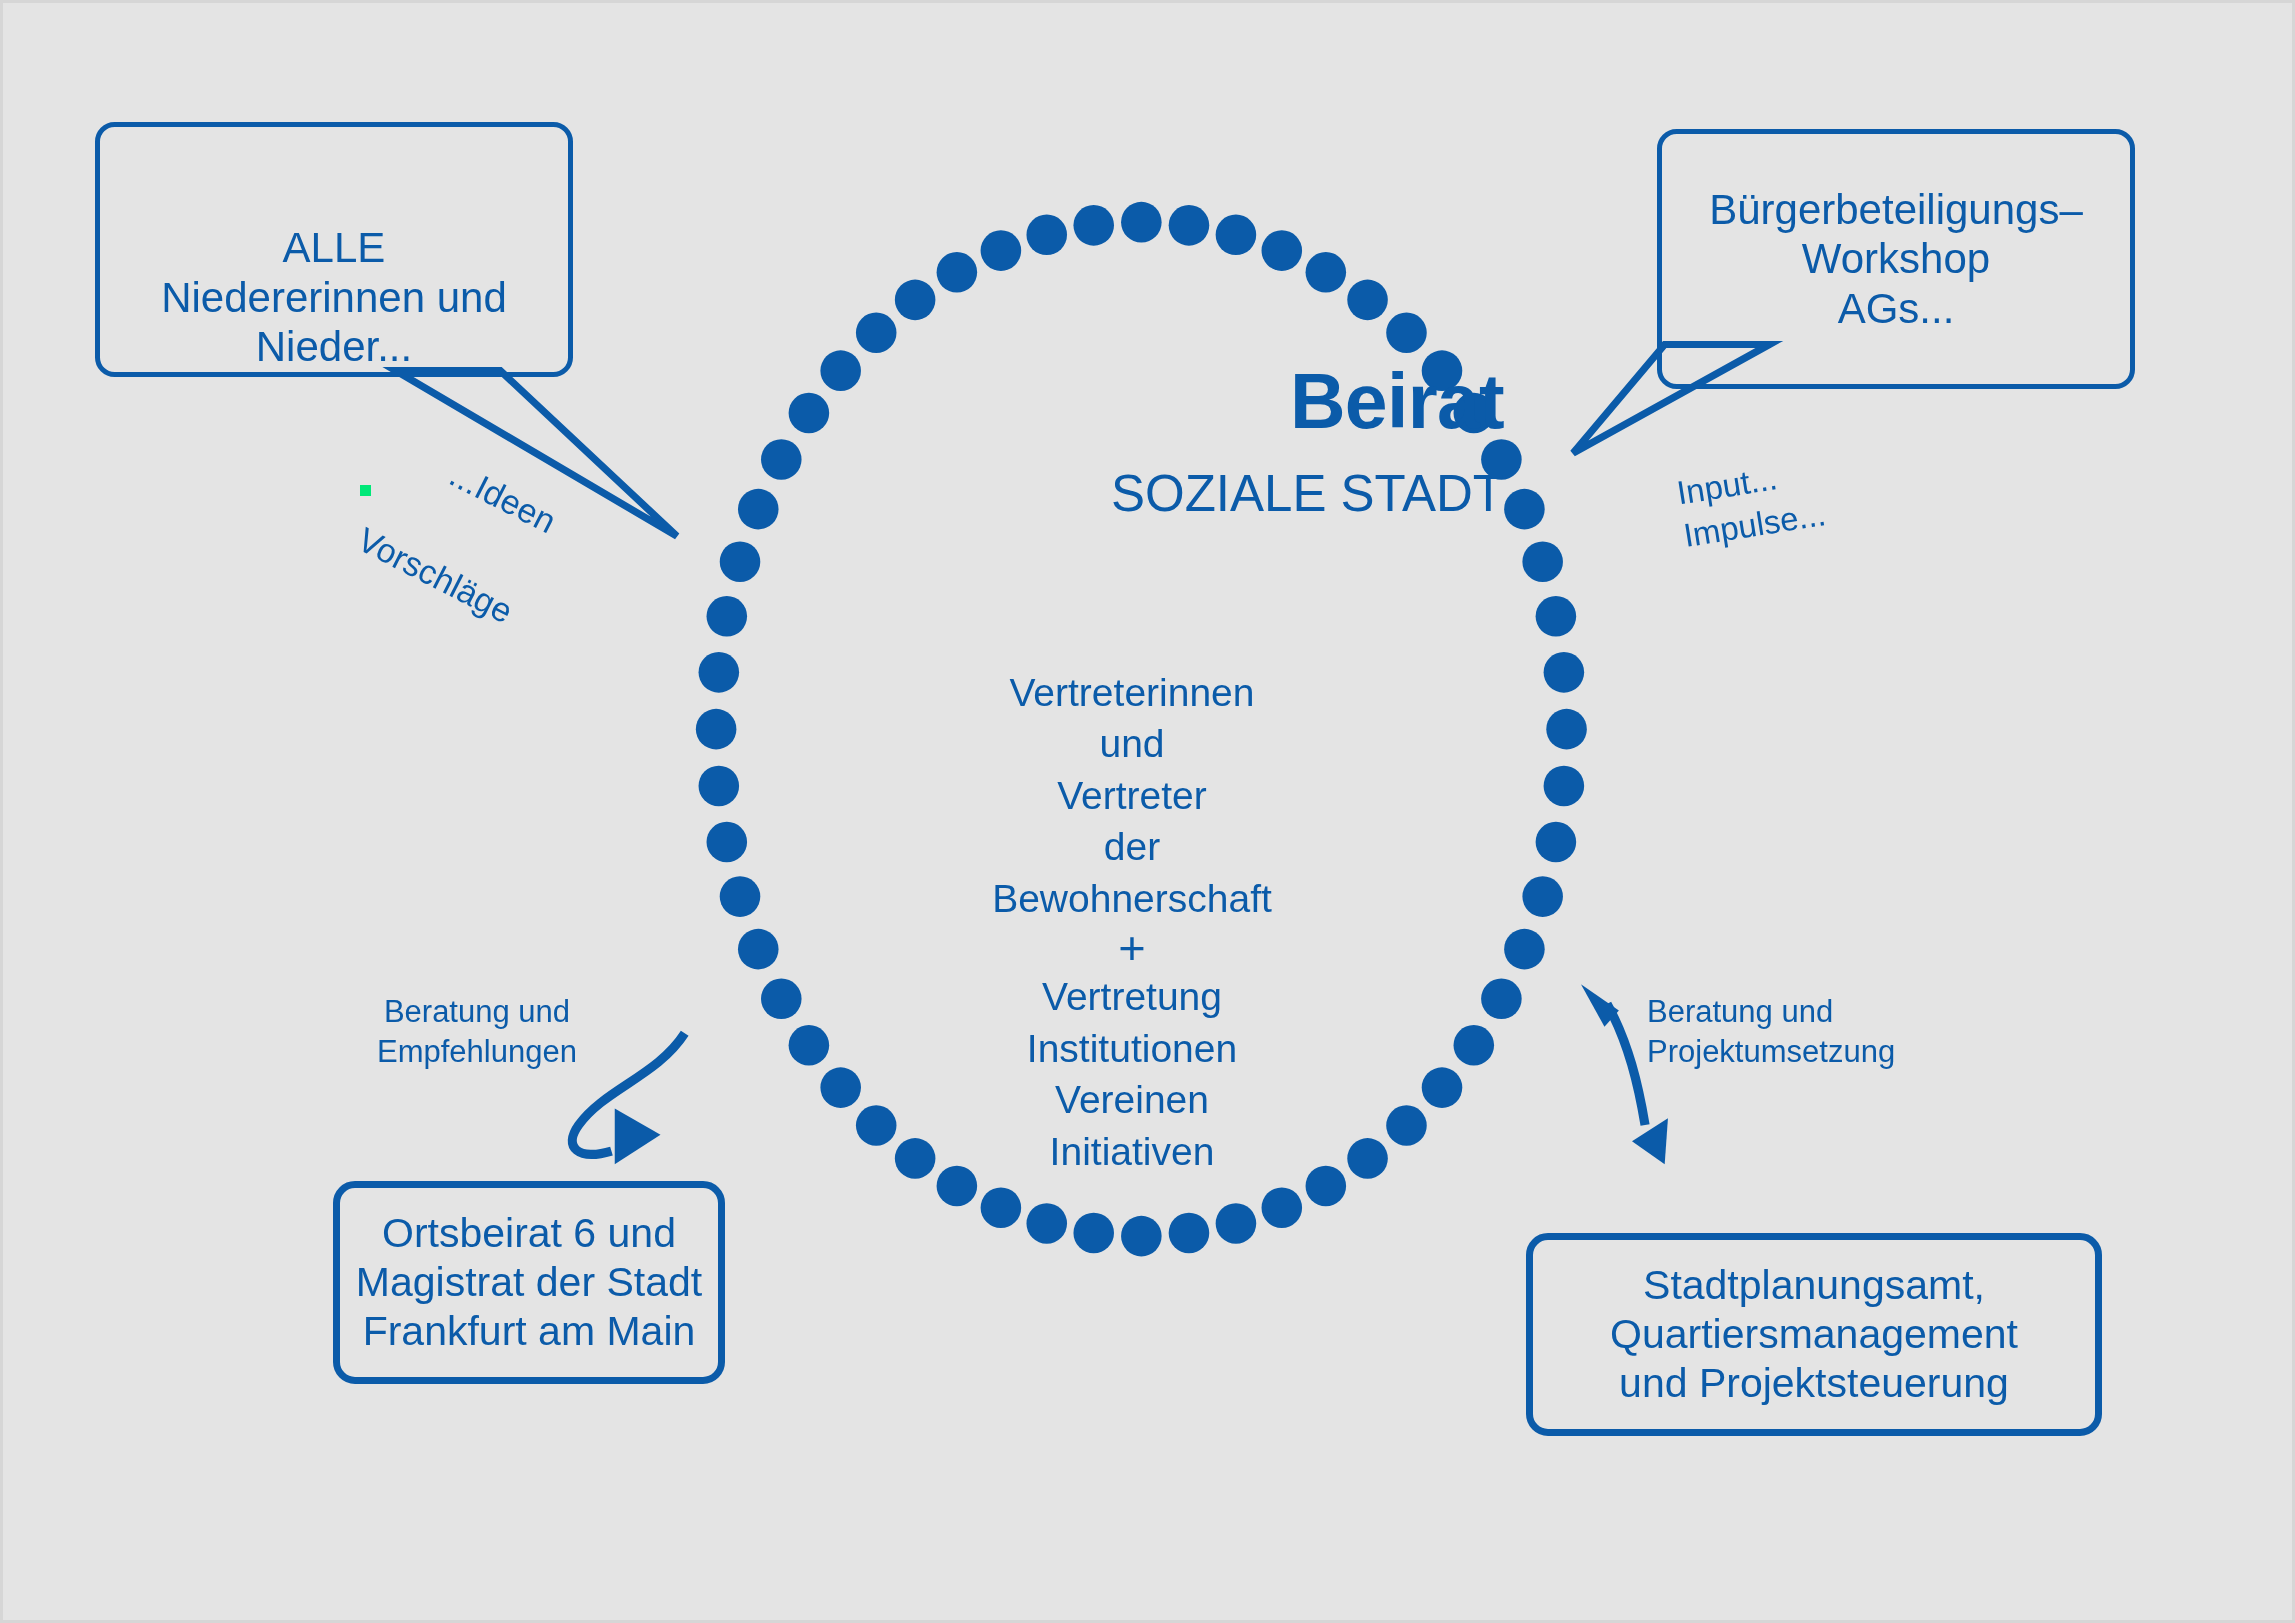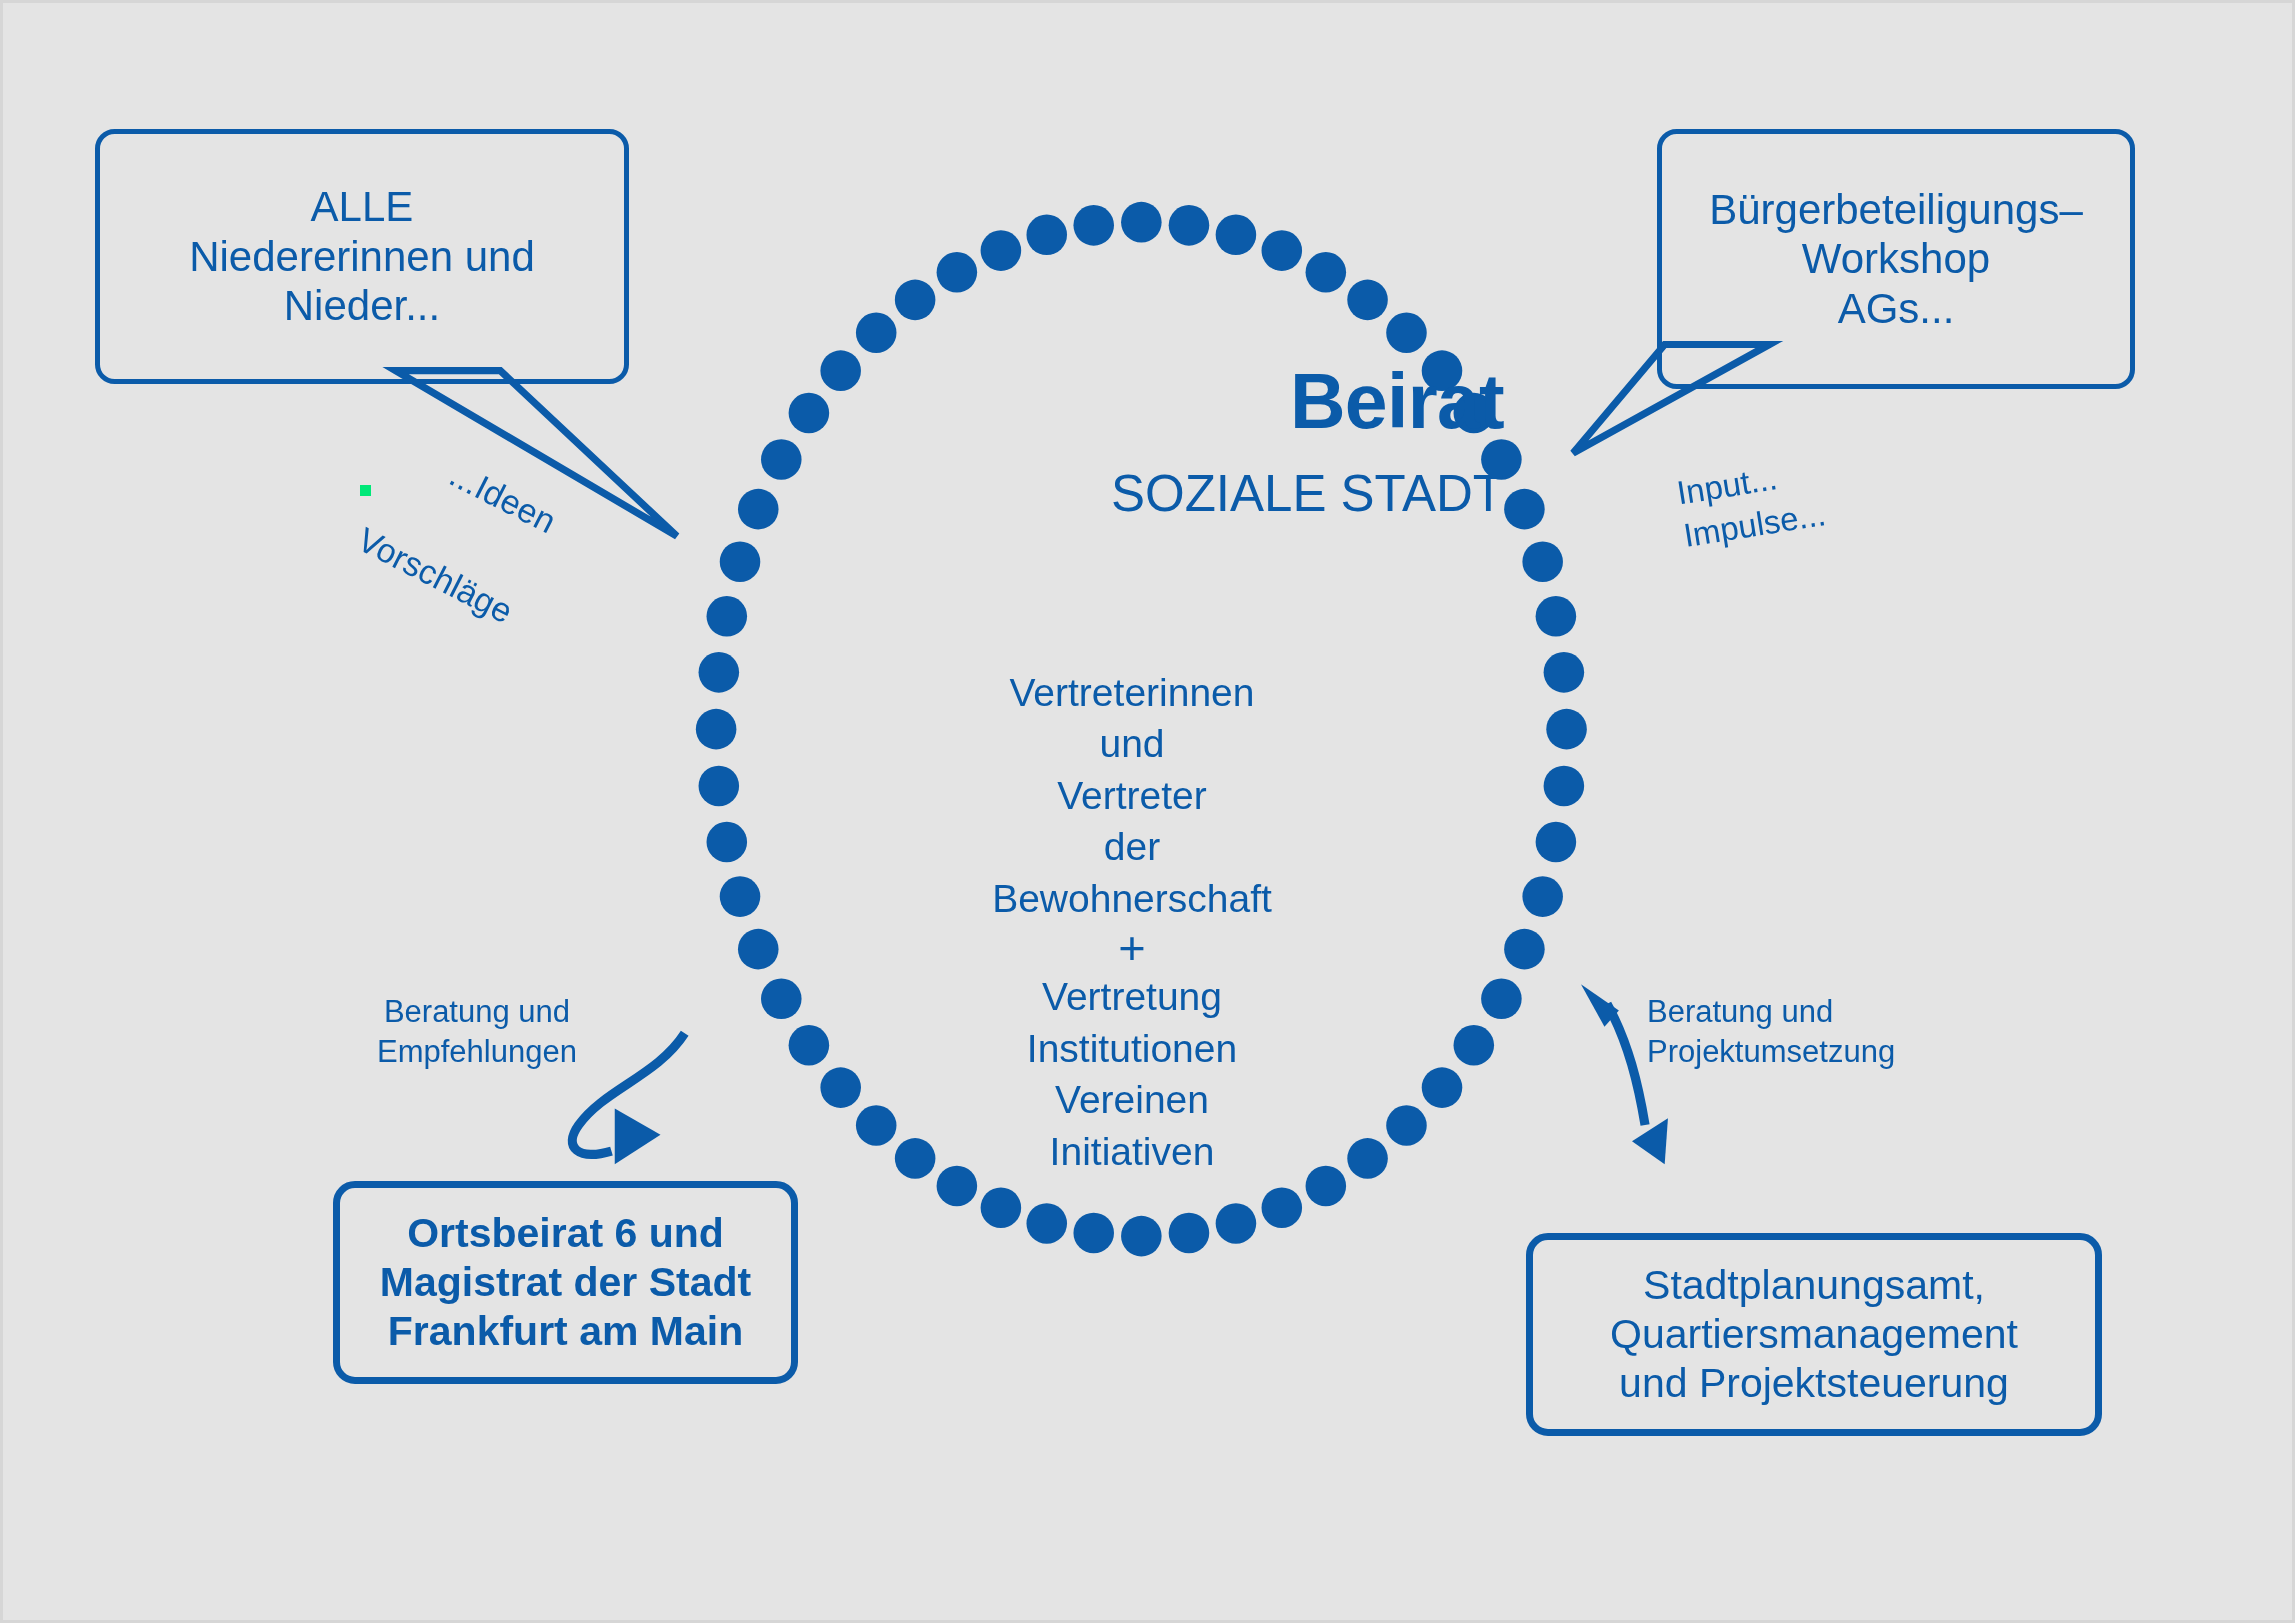--- a/index.html
+++ b/index.html
@@ -34,23 +34,24 @@
     border: 5.9px solid #0b5ba9;
     border-radius: 19.6px;
     background: transparent;
     display: flex;
     align-items: center;
     justify-content: center;
     text-align: center;
     line-height: 1.18;
   }
   #bubble-left {
-    left: 92px; top: 126px;
-    width: 534px; height: 255px;
+    left: 92px; top: 119px;
+    width: 478px; height: 255px;
     font-size: 42px;
+    align-items: flex-end;
   }
   #bubble-right {
     left: 1654px; top: 126px;
     width: 478px; height: 260px;
     font-size: 42px;
   }
 
   
   .box {
     position: absolute;
@@ -60,21 +61,21 @@
     background: transparent;
     display: flex;
     align-items: center;
     justify-content: center;
     text-align: center;
     line-height: 1.2;
     font-size: 41px;
   }
   #box-left {
     left: 330px; top: 1178px;
-    width: 465px; height: 203px; font-weight: bold;
+    width: 392px; height: 203px;
   }
   #box-right {
     left: 1523px; top: 1230px;
     width: 576px; height: 203px;
   }
 
   
   #center-title {
     left: 886px; top: 360px;
     width: 615px;

